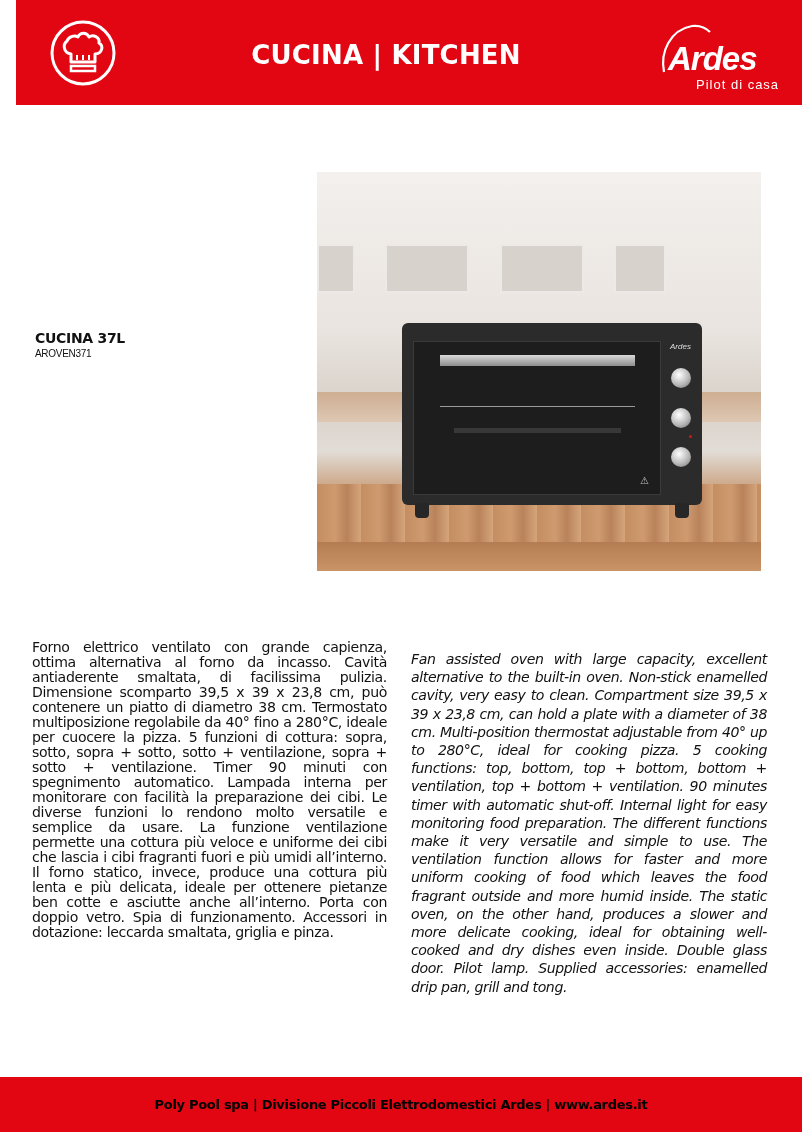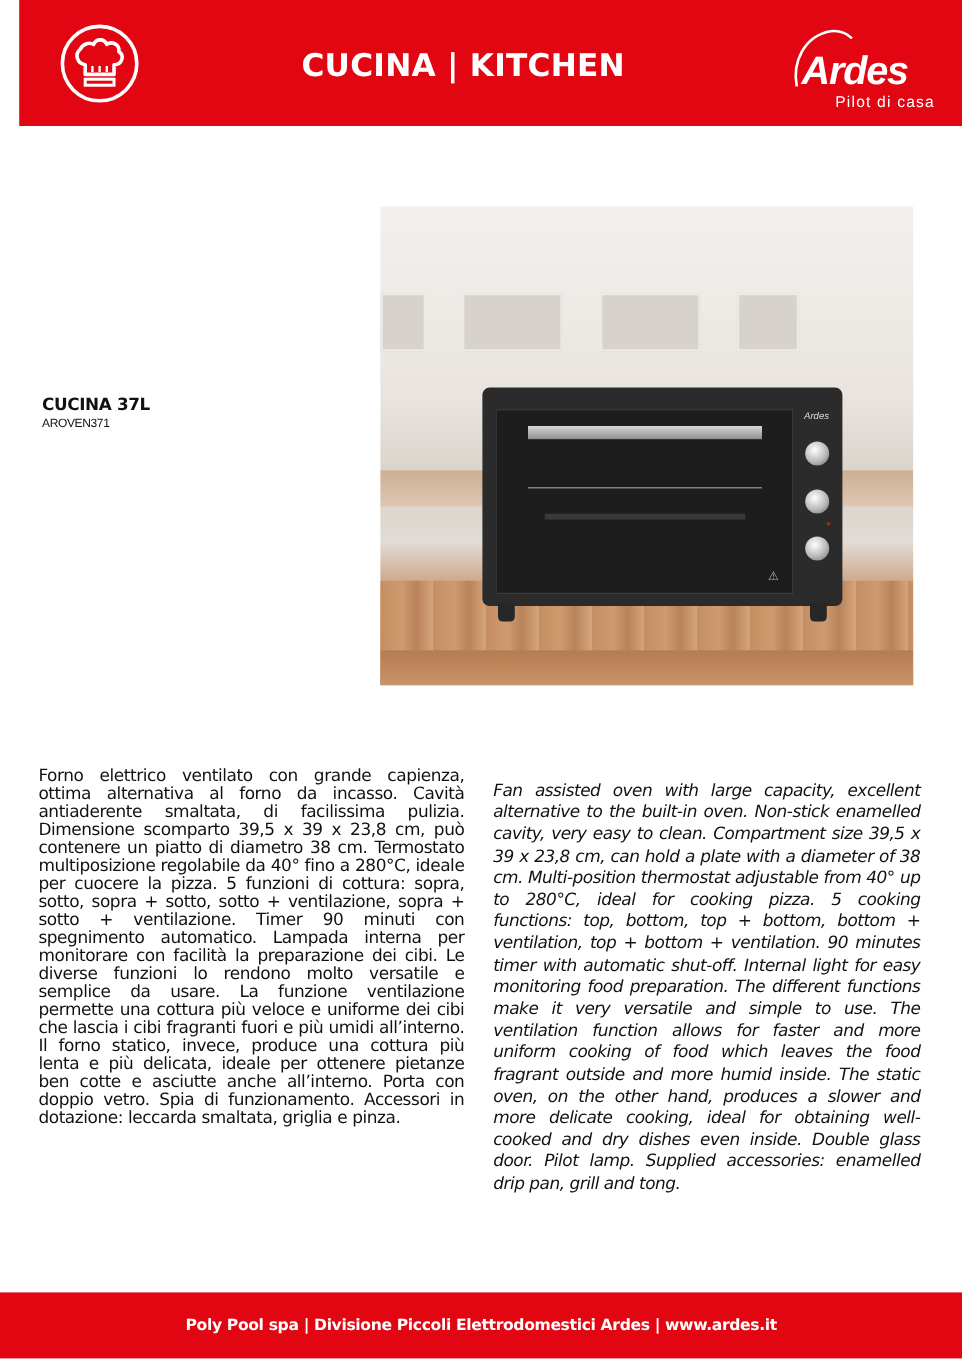--- a/index.html
+++ b/index.html
@@ -68,21 +68,21 @@
     }
     .col-en {
       position: absolute; left: 411px; top: 640px; width: 356px; font-size: 14.1px; line-height: 18.2px;
       text-align: justify; font-style: italic; font-family: "DejaVu Sans", sans-serif; letter-spacing: -0.4px; margin-top: 10px;
     }
 
     .footer {
       position: absolute; left: 0; top: 1077px; width: 802px; height: 55px; background: #e20613;
     }
     .footer-text {
-      position: absolute; left: 0; width: 802px; top: 20px; text-align: center; color: #ffffff;
+      position: absolute; left: 0; width: 802px; top: 20px; text-align: center; color: #000000;
       font-size: 13px; font-weight: bold; font-family: "DejaVu Sans", sans-serif; letter-spacing: -0.3px;
     }
   </style>
 </head>
 <body>
 
 <div class="header">
   <svg class="chef-icon" viewBox="0 0 68 70">
     <circle cx="34" cy="35" r="31" fill="none" stroke="#fff" stroke-width="3"></circle>
     <path d="M22 44 L22 36 C15 35 13 27 18 23 C20 18 26 17 29 19 C31 14 38 14 40 19 C44 16 51 19 50 25 C55 28 53 36 46 36 L46 44 Z" fill="none" stroke="#fff" stroke-width="3" stroke-linejoin="round"></path>

